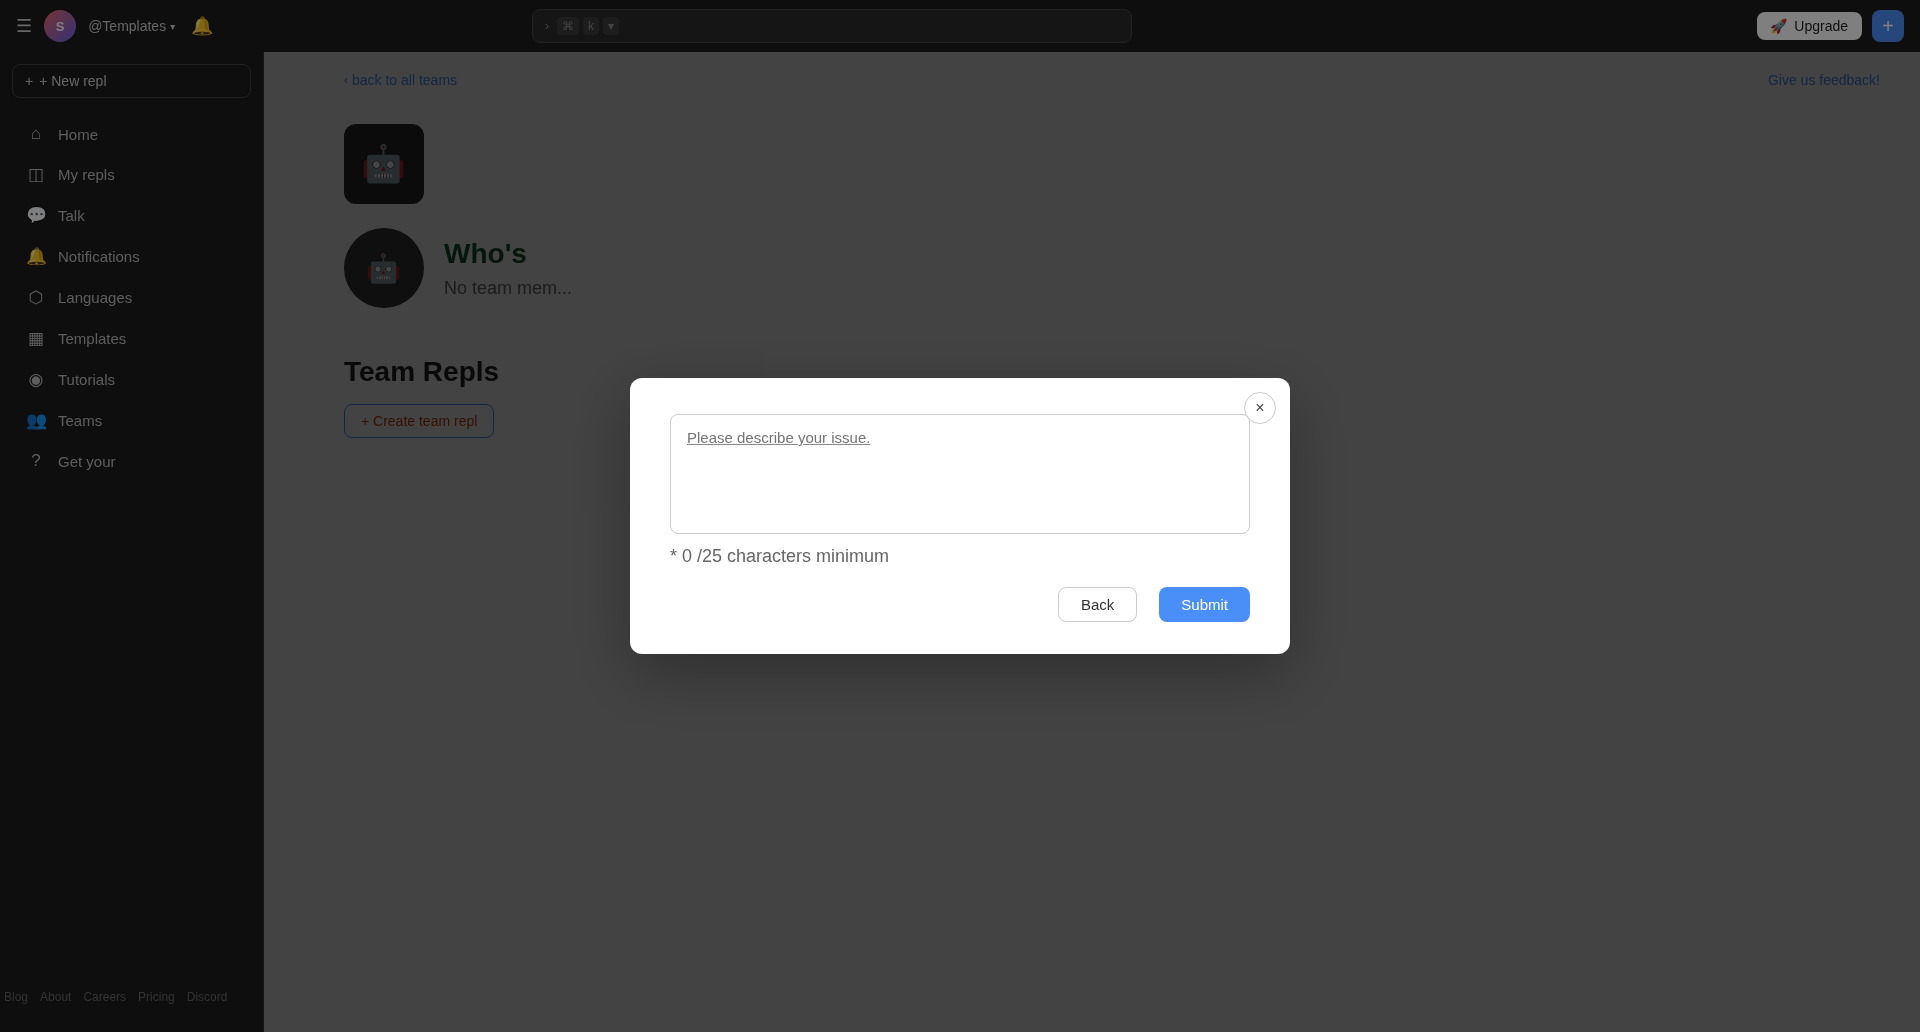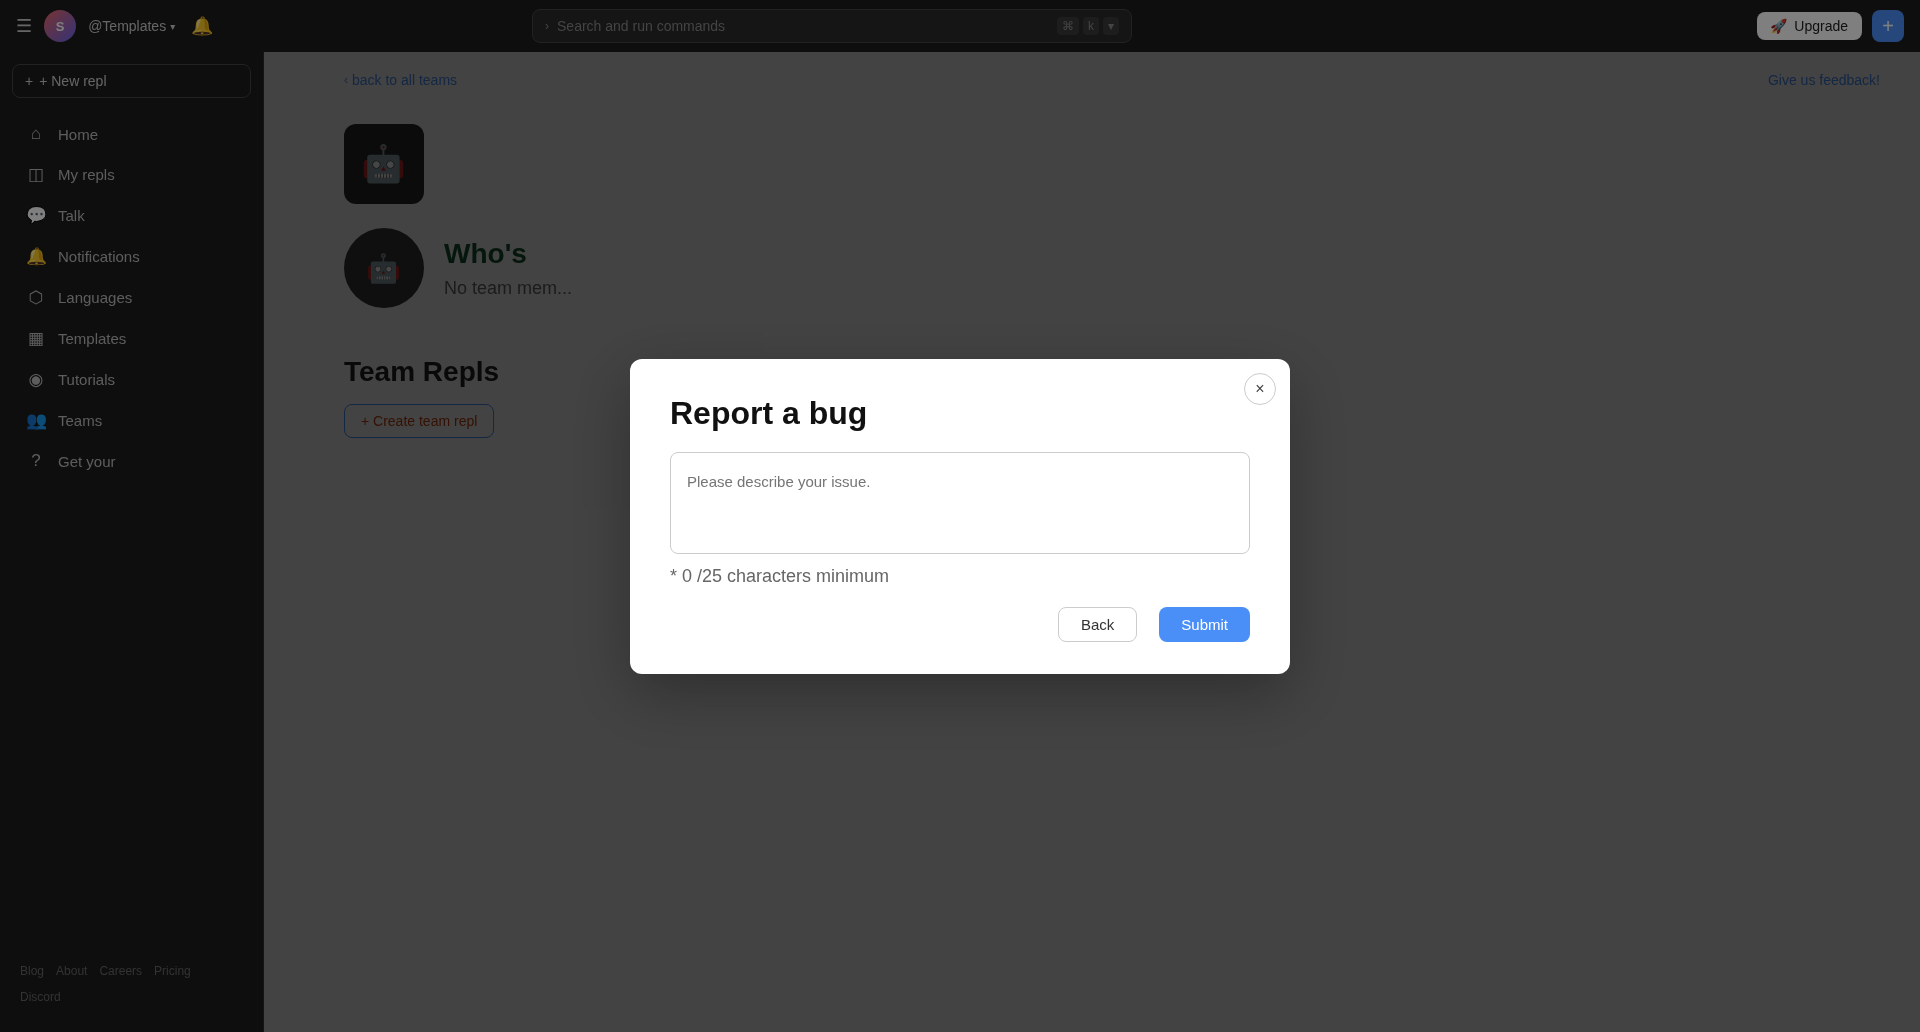--- a/index.html
+++ b/index.html
@@ -62,21 +62,21 @@
     }
     .sidebar-nav-item {
       display: flex; align-items: center; gap: 12px;
       padding: 10px 20px; color: #bbb; font-size: 15px; cursor: pointer;
       border-radius: 6px; margin: 0 6px;
     }
     .sidebar-nav-item .nav-icon { font-size: 17px; width: 20px; text-align: center; }
     .sidebar-spacer { flex: 1; }
     .sidebar-footer { padding: 8px 0; }
     .footer-links {
-      display: flex; gap: 12px; padding: 8px 20px; flex-wrap: wrap;
+      display: flex; gap: 12px; padding: 8px 4px; flex-wrap: wrap;
       font-size: 12px; color: #666;
     }
     .footer-links a { color: #666; text-decoration: none; cursor: pointer; }
 
     
     .page-content {
       flex: 1; background: #f5f5f5; overflow-y: auto; position: relative;
     }
     .page-content-overlay {
       position: absolute; inset: 0; background: rgba(0,0,0,0.45); z-index: 5;
@@ -126,23 +126,24 @@
       width: 660px; max-width: 95vw; position: relative; box-shadow: 0 20px 60px rgba(0,0,0,0.3);
     }
     .modal-close {
       position: absolute; top: 14px; right: 14px;
       width: 32px; height: 32px; border-radius: 50%; border: 1px solid #ccc;
       background: #fff; cursor: pointer; display: flex; align-items: center; justify-content: center;
       font-size: 16px; color: #444;
     }
     .modal-title { font-size: 32px; font-weight: 700; color: #111; margin-bottom: 20px; }
     .modal-textarea {
-      width: 100%; height: 102px; border: 1px solid #ccc; border-radius: 8px;
-      padding: 20px 16px; font-size: 15px; color: #888; resize: none; outline: none;
+      width: 100%; height: 120px; border: 1px solid #ccc; border-radius: 8px;
+      padding: 14px 16px; font-size: 15px; color: #888; resize: none; outline: none;
       font-family: inherit;
+      text-decoration: underline;
     }
     .char-count { font-size: 18px; color: #666; margin-top: 8px; margin-bottom: 20px; }
     .char-count em { font-style: normal; }
     .modal-info { font-size: 14px; color: #444; line-height: 1.5; margin-bottom: 28px; }
     .modal-actions { display: flex; justify-content: flex-end; gap: 22px; }
     .btn-back {
       padding: 8px 22px; border: 1px solid #ccc; border-radius: 8px;
       background: #fff; cursor: pointer; font-size: 15px; color: #333;
     }
     .btn-submit {
@@ -158,21 +159,20 @@
   <div class="topbar">
     <span class="topbar-menu-icon">☰</span>
     <div class="topbar-avatar">S</div>
     <div class="topbar-user">
       <span>@Templates</span>
       <span class="chevron">▾</span>
     </div>
     <span class="topbar-bell">🔔</span>
     <div class="topbar-search">
       <span class="chevron-right">›</span>
-      <span class="search-text">Search and run commands</span>
       <div class="shortcut">
         <span>⌘</span>
         <span>k</span>
         <span>▾</span>
       </div>
     </div>
     <div class="topbar-right">
       <button class="upgrade-btn">
         <span class="rocket">🚀</span>
         <span>Upgrade</span>
@@ -270,21 +270,20 @@
           </div>
         </div>
       </div>
     </div>
   </div>
 </div>
 
 <div class="modal-backdrop">
   <div class="modal">
     <button class="modal-close">×</button>
-    <h1 class="modal-title">Report a bug</h1>
     <textarea class="modal-textarea" placeholder="Please describe your issue." style=""></textarea>
     <div class="char-count">
       <em>* </em><em>0</em><em> /</em><em>25</em><em> characters minimum</em>
     </div>
     <div class="modal-actions">
       <button class="btn-back">Back</button>
       <button class="btn-submit">Submit</button>
     </div>
   </div>
 </div>

